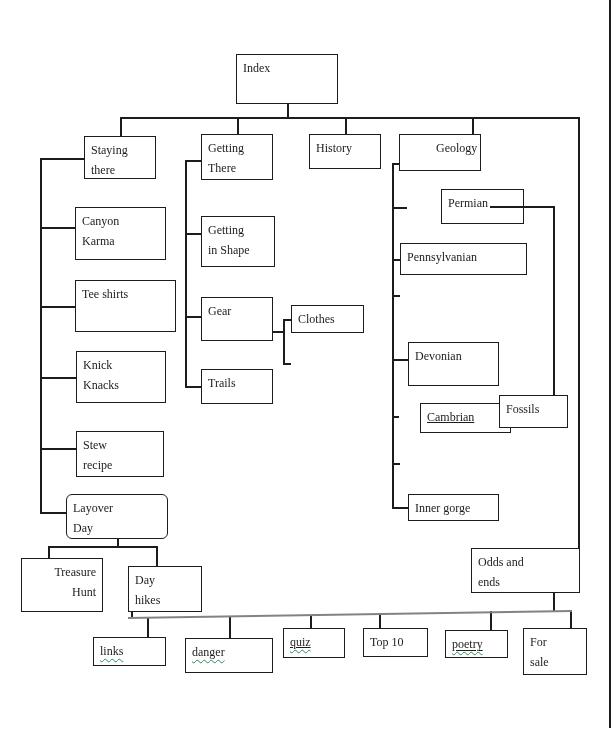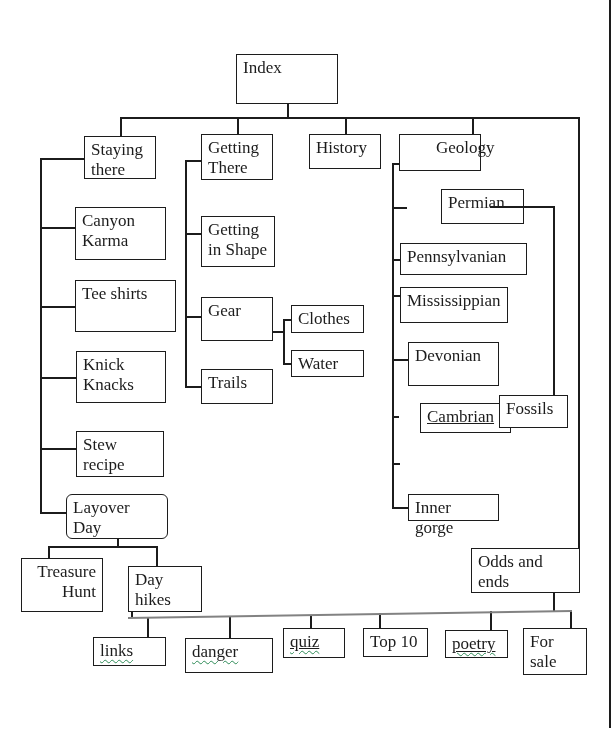--- a/index.html
+++ b/index.html
@@ -3,21 +3,21 @@
 <meta charset="utf-8">
 <style>
   html, body { margin:0; padding:0; background:#ffffff; }
   #canvas {
     position:relative; width:612px; height:739px; background:#ffffff;
     font-family:"Liberation Serif","DejaVu Serif",serif; overflow:hidden;
   }
   .node {
     position:absolute; box-sizing:border-box; background:#ffffff;
     border:1.5px solid #1c1c1c; padding:3px 6px;
-    font-size:17px; line-height:20px; color:#1c1c1c; white-space:pre-line;
+    font-size:12px; line-height:20px; color:#1c1c1c; white-space:pre-line;
   }
   .line { position:absolute; background:#1c1c1c; }
   .diag { position:absolute; height:2px; background:#828282; transform-origin:0 50%; }
   .wavy-green {
     text-decoration-line:underline; text-decoration-style:wavy;
     text-decoration-color:#2e8b57; text-decoration-thickness:1px; text-underline-offset:3px;
   }
   .wavy-red {
     text-decoration-line:underline; text-decoration-style:wavy;
     text-decoration-color:#c0392b; text-decoration-thickness:1px; text-underline-offset:3px;
@@ -48,25 +48,23 @@
     <div class="node" style="left: 66px; top: 494px; width: 102px; height: 45px; border-radius: 6px;"><span>Layover
 Day</span></div>
     <div class="node" style="left: 21px; top: 558px; width: 82px; height: 54px; text-align: right;"><span>Treasure
 Hunt</span></div>
     <div class="node" style="left: 128px; top: 566px; width: 74px; height: 46px;"><span>Day
 hikes</span></div>
     <div class="node" style="left: 201px; top: 216px; width: 74px; height: 51px;"><span>Getting
 in Shape</span></div>
     <div class="node" style="left: 201px; top: 297px; width: 72px; height: 44px;"><span>Gear</span></div>
     <div class="node" style="left: 291px; top: 305px; width: 73px; height: 28px;"><span>Clothes</span></div>
-    <div class="node" style="left: 291px; top: 350px; width: 73px; height: 27px;"><span>Water</span></div>
     <div class="node" style="left: 201px; top: 369px; width: 72px; height: 35px;"><span>Trails</span></div>
     <div class="node" style="left: 407px; top: 189px; width: 83px; height: 35px; margin-left: 34px;"><span>Permian</span></div>
     <div class="node" style="left: 400px; top: 243px; width: 127px; height: 32px;"><span>Pennsylvanian</span></div>
-    <div class="node" style="left: 400px; top: 287px; width: 108px; height: 36px;"><span>Mississippian</span></div>
     <div class="node" style="left: 408px; top: 342px; width: 91px; height: 44px;"><span>Devonian</span></div>
     <div class="node" style="left: 420px; top: 403px; width: 91px; height: 30px; text-decoration: underline;"><span>Cambrian</span></div>
     <div class="node" style="left: 499px; top: 395px; width: 69px; height: 33px;"><span>Fossils</span></div>
     <div class="node" style="left: 408px; top: 494px; width: 91px; height: 27px;"><span>Inner gorge</span></div>
     <div class="node" style="left: 471px; top: 548px; width: 109px; height: 45px;"><span>Odds and
 ends</span></div>
     <div class="node" style="left: 93px; top: 637px; width: 73px; height: 29px;"><span class="wavy-green">links</span></div>
     <div class="node" style="left: 185px; top: 638px; width: 88px; height: 35px;"><span class="wavy-green">danger</span></div>
     <div class="node" style="left: 283px; top: 628px; width: 62px; height: 30px; text-decoration: underline;"><span class="wavy-green">quiz</span></div>
     <div class="node" style="left: 363px; top: 628px; width: 65px; height: 29px;"><span>Top 10</span></div>

